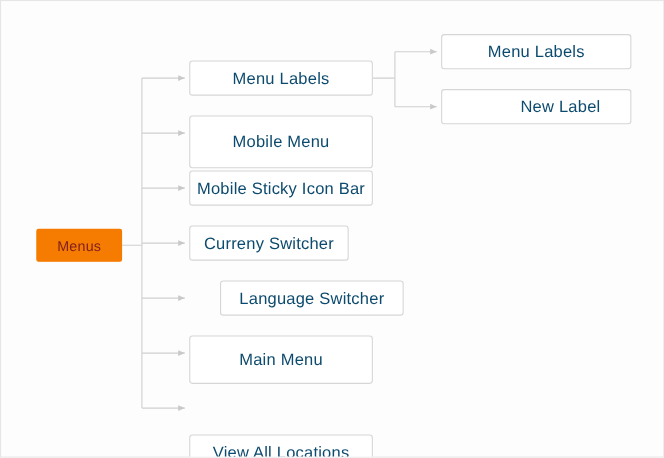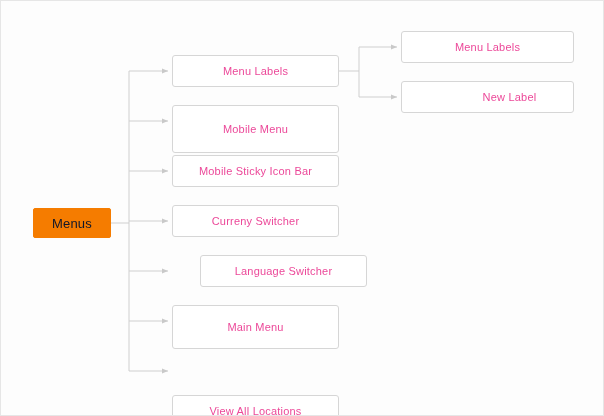--- a/index.html
+++ b/index.html
@@ -32,30 +32,30 @@
   }
   .node {
     position: absolute;
     box-sizing: border-box;
     display: flex;
     align-items: center;
     justify-content: center;
     background: #ffffff;
     border: 1px solid #d6d6d6;
     border-radius: 3px;
-    color: #ec4899;
-    font-size: 11px;
+    color: #0c4a6e;
+    font-size: 15px;
     letter-spacing: 0.2px;
     white-space: nowrap;
   }
   .node.root {
     background: #f57c00;
     border: 1px solid #f57c00;
     border-radius: 2px;
-    color: #0f172a;
+    color: #7f1d1d;
     font-size: 13px;
   }
   .node-label {
     display: block;
     line-height: 1;
   }
 </style>
 </head>
 <body>
 
@@ -90,21 +90,21 @@
       </div>
       <div class="node" style="left: 171px; top: 54px; width: 167px; height: 32px;">
         <span class="node-label">Menu Labels</span>
       </div>
       <div class="node" style="left: 171px; top: 104px; width: 167px; height: 48px;">
         <span class="node-label">Mobile Menu</span>
       </div>
       <div class="node" style="left: 171px; top: 154px; width: 167px; height: 32px;">
         <span class="node-label">Mobile Sticky Icon Bar</span>
       </div>
-      <div class="node" style="left: 171px; top: 204px; width: 167px; height: 32px;">
+      <div class="node" style="left: 171px; top: 204px; width: 145px; height: 32px;">
         <span class="node-label">Curreny Switcher</span>
       </div>
       <div class="node" style="left: 171px; top: 254px; width: 167px; height: 32px; margin-left: 28px;">
         <span class="node-label">Language Switcher</span>
       </div>
       <div class="node" style="left: 171px; top: 304px; width: 167px; height: 44px;">
         <span class="node-label">Main Menu</span>
       </div>
       <div class="node" style="left: 171px; top: 354px; width: 167px; height: 32px; margin-top: 40px;">
         <span class="node-label">View All Locations</span>

